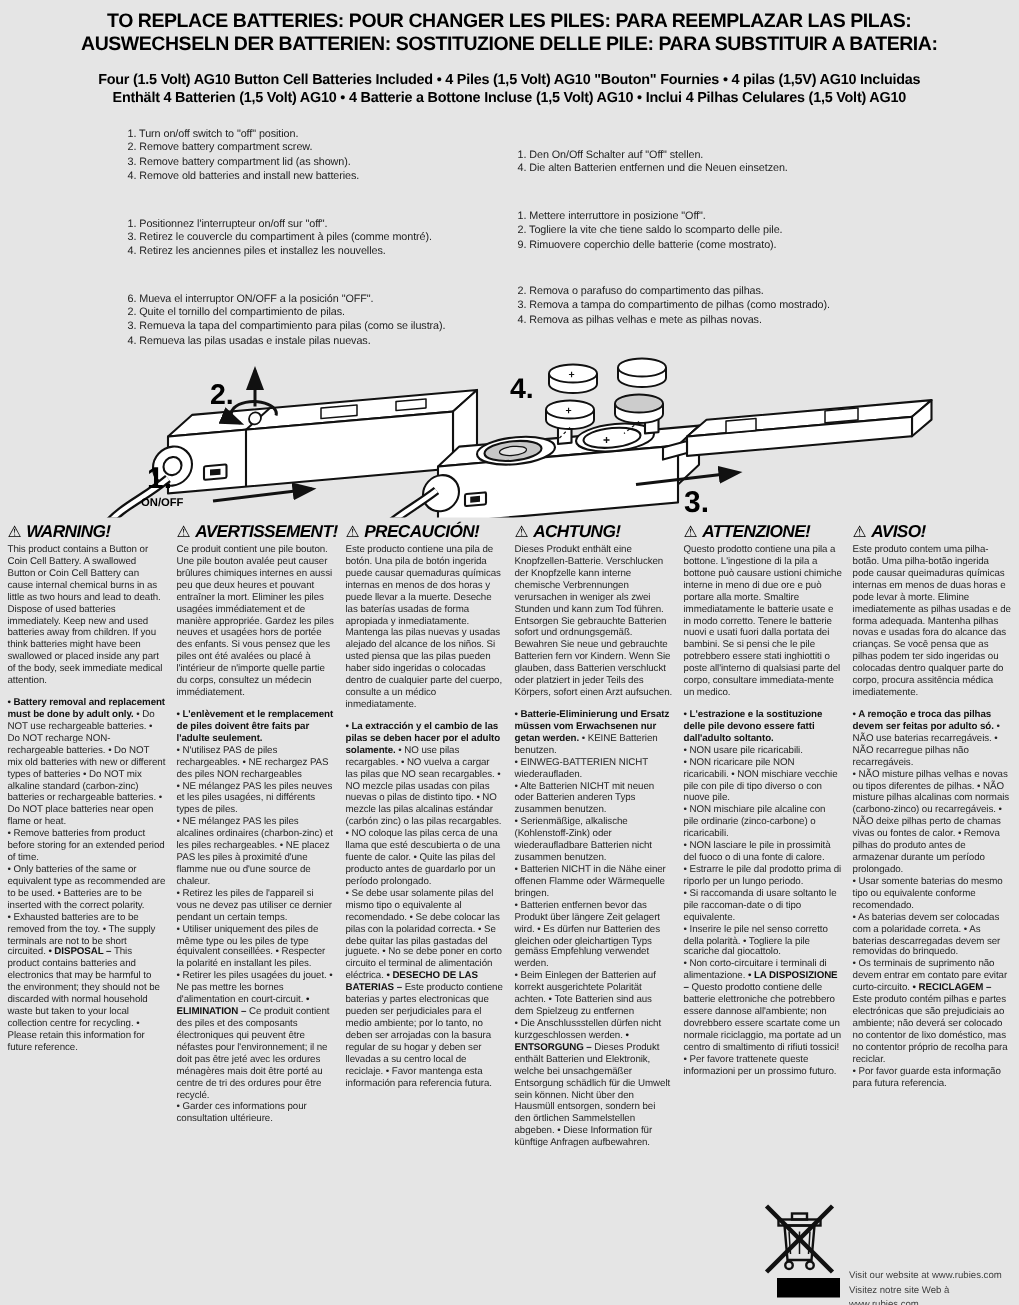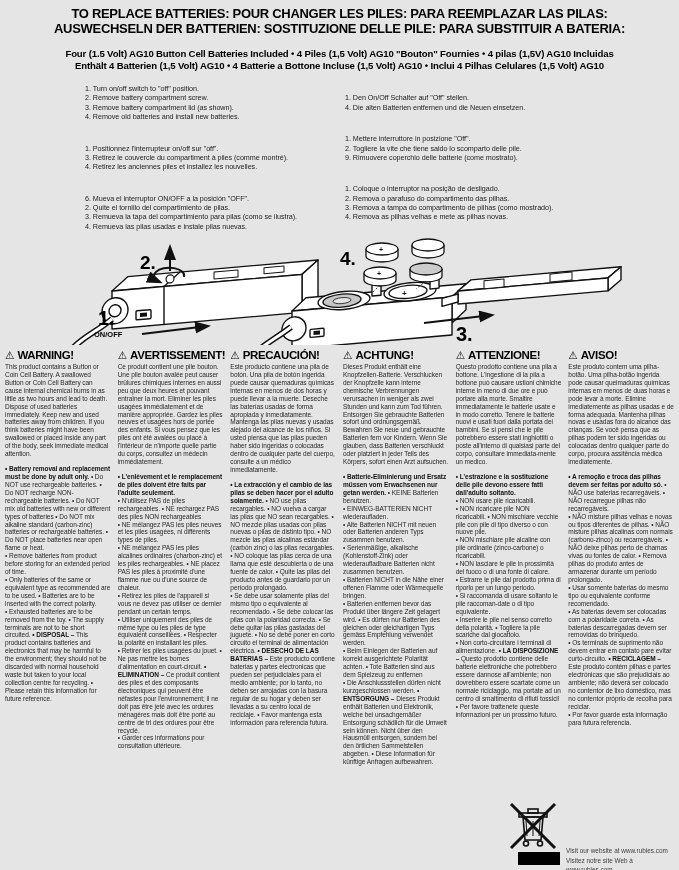--- a/index.html
+++ b/index.html
@@ -25,21 +25,21 @@
   .step-group + .step-group { margin-top:22px; }
   
   .diagram { position:relative; height:112px; margin-top:2px; }
   .diagram svg { display:block; }
   .dg-num { font-family:"Liberation Sans", sans-serif; font-weight:bold; fill:#000; }
   
   .warnings { display:flex; gap:7px; padding:0 5px; margin-top:4px; align-items:flex-start; }
   .warn-col { flex:1; min-width:0; }
   .warn-header { display:flex; align-items:center; gap:3px; color:#000; }
   .warn-tri { font-size:10.5px; line-height:1; }
-  .warn-title { font-weight:bold; font-size:11.5px; letter-spacing:-0.4px; white-space:nowrap; }
+  .warn-title { font-weight:bold; font-size:11.5px; letter-spacing:-0.4px; white-space:nowrap;font-style:italic; }
   .warn-body { margin-top:2px; font-size:6.5px; line-height:1.22; letter-spacing:-0.05px; color:#262626; }
   .warn-p { margin:0; }
   .warn-p.gap { margin-top:7px; }
   .warn-p .b { font-weight:bold; color:#111; }
   
   .weee { position:absolute; left:506px; top:796px; }
   .black-bar { position:absolute; left:518px; top:852px; width:42px; height:13px; background:#000; }
   .website { position:absolute; left:566px; top:846px; font-size:6.4px; line-height:1.5; color:#3d3d3d; }
 </style>
 </head>
@@ -107,21 +107,20 @@
             <div class="step-line">1. Mettere interruttore in posizione "Off".</div>
 
             <div class="step-line">2. Togliere la vite che tiene saldo lo scomparto delle pile.</div>
 
             <div class="step-line">9. Rimuovere coperchio delle batterie (come mostrato).</div>
 
           </div>
 
         <div class="step-group">
 
-            <div class="step-line">1. Coloque o interruptor na posição de desligado.</div>
 
             <div class="step-line">2. Remova o parafuso do compartimento das pilhas.</div>
 
             <div class="step-line">3. Remova a tampa do compartimento de pilhas (como mostrado).</div>
 
             <div class="step-line">4. Remova as pilhas velhas e mete as pilhas novas.</div>
           </div>
       </div>
   </div>
 

